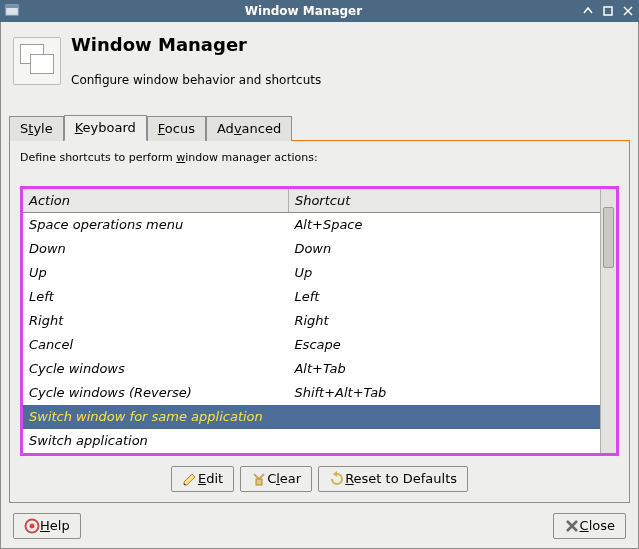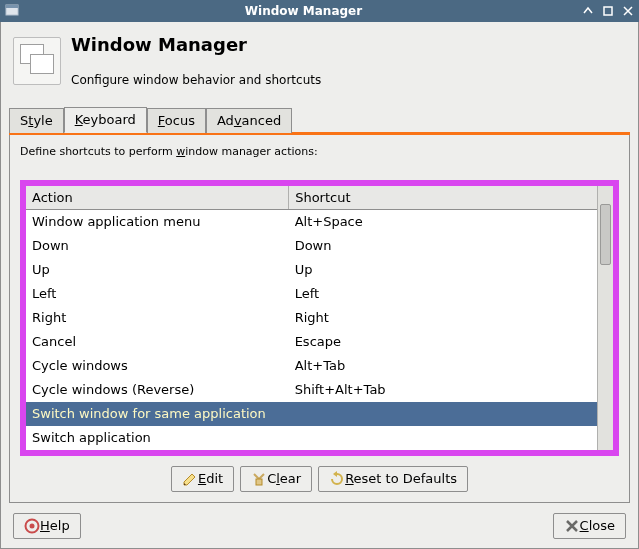--- a/index.html
+++ b/index.html
@@ -13,36 +13,36 @@
 
 .window-body { background: #eeeeec; border: 1px solid #8e8e8e; border-top: none; padding: 8px; height: 527px; display:flex; flex-direction:column; }
 
 .header-row { display: flex; align-items: center; gap: 10px; padding: 4px 4px 8px 4px; }
 .header-icon { width: 48px; height: 48px; border: 1px solid #bdbdbd; background: #f5f5f3; position: relative; border-radius: 2px; }
 .header-icon::before { content:""; position:absolute; left:6px; top:6px; width:22px; height:18px; border:1px solid #9e9e9e; background:#fff; }
 .header-icon::after { content:""; position:absolute; left:16px; top:16px; width:22px; height:18px; border:1px solid #9e9e9e; background:#fff; }
 .header-text h1 { font-size: 18px; font-weight: bold; }
 .header-text p { font-size: 12px; color: #000000; margin-top:18px; }
 
-.tabbar { display: flex; align-items: flex-end; border-bottom: 3px solid #f97316; margin-top: 12px; }
+.tabbar { display: flex; align-items: flex-end; border-bottom: 1px solid #f97316; margin-top: 20px; }
 .tab { padding: 4px 10px 5px 10px; font-size: 13px; border: 1px solid #8e8e8e; border-bottom: none; background: #e2e2de; margin-right: 0; margin-bottom: -1px; color:#000; cursor:pointer; }
 .tab.active { background: #eeeeec; border-bottom: 1px solid #eeeeec; position: relative; top:0; }
 .u { text-decoration: underline; }
 
 .tab-panel { border: 1px solid #8e8e8e; border-top: none; padding: 10px; flex:1; display:flex; flex-direction:column; background:#eeeeec; }
 
 .instruct { font-size: 11px; margin-bottom: 22px; }
 
-.table-wrap { flex:1; display:flex; border:6px solid #d946ef; background:#fff; position:relative; overflow:hidden; }
+.table-wrap { flex:1; display:flex; border:3px solid #d946ef; background:#fff; position:relative; overflow:hidden;font-style:italic; }
 .table-scroll { flex:1; overflow:hidden; }
 table { width:100%; border-collapse: collapse; font-size: 13px; }
 thead th { background:#e8e8e6; text-align:left; font-weight:normal; padding:4px 6px; border-right:1px solid #b0b0ae; border-bottom:1px solid #8e8e8e; }
 thead th:last-child { border-right:none; }
 tbody td { padding:4px 6px; height:24px; }
-tbody tr.selected { background:#4b6d97; color:#fef9c3; }
+tbody tr.selected { background:#4b6d97; color:#fde047; }
 .col-action { width: 46%; }
 
 .scrollbar { width:16px; background:#e2e2de; border-left:1px solid #b0b0ae; position:relative; }
 .scrollbar .thumb { position:absolute; top:18px; bottom:70%; left:2px; right:2px; background:#c9c9c6; border:1px solid #9a9a98; border-radius:2px; }
 
 .btn-row { display:flex; justify-content:center; gap:6px; margin-top:10px; }
 .btn { display:flex; align-items:center; padding:4px 10px; font-size:13px; background:#eeeeec; border:1px solid #8e8e8e; border-radius:2px; cursor:pointer; }
 .btn svg { width:16px; height:16px; }
 
 .footer-row { display:flex; justify-content:space-between; padding:10px 4px 2px 4px; }
@@ -102,21 +102,21 @@
       <div class="table-scroll">
         <table>
           <thead>
             <tr>
               <th class="col-action">Action</th>
               <th>Shortcut</th>
             </tr>
           </thead>
           <tbody id="rows">
               <tr>
-                <td>Window application menu</td>
+                <td>Space operations menu</td>
                 <td>Alt+Space</td>
               </tr>
               <tr>
                 <td>Down</td>
                 <td>Down</td>
               </tr>
               <tr>
                 <td>Up</td>
                 <td>Up</td>
               </tr>

